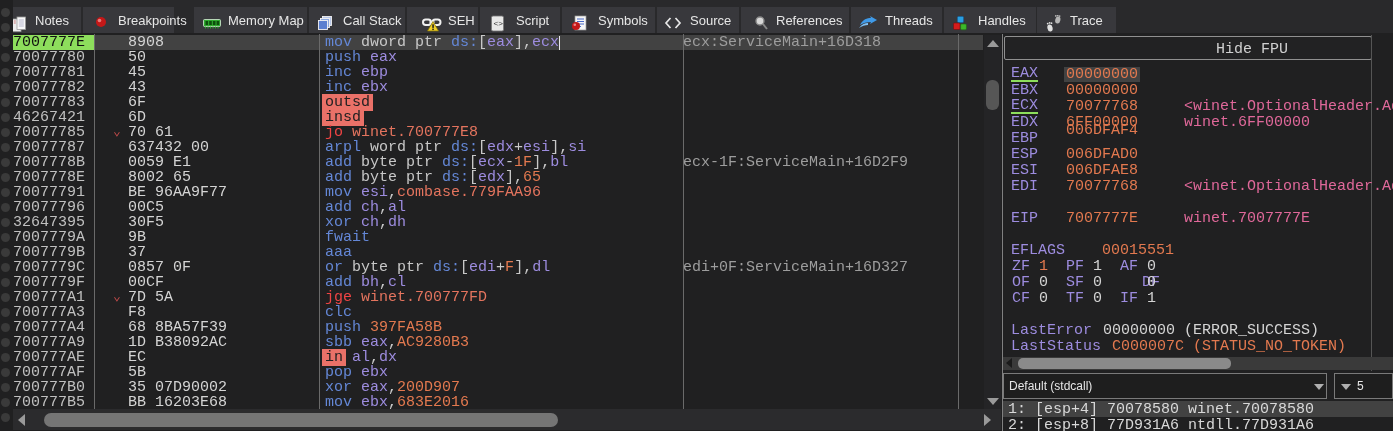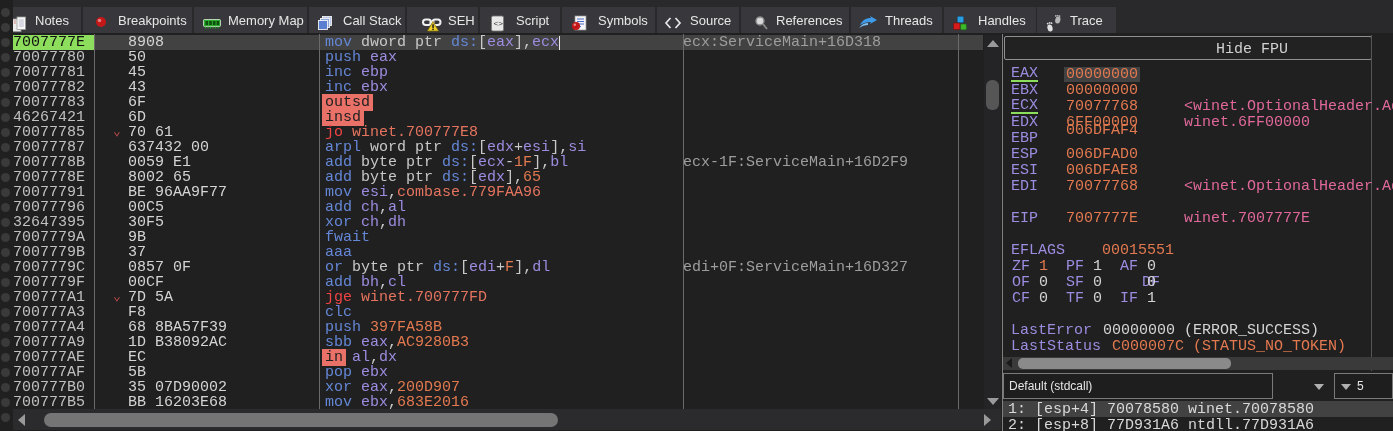--- a/index.html
+++ b/index.html
@@ -58,21 +58,21 @@
     <span style="left:27px">Notes</span>
     <span style="position:absolute;left:3px;top:4px">
       <svg width="18" height="18" viewBox="0 0 18 18">
         <rect x="1.5" y="4" width="8.5" height="12.5" fill="#ececec" stroke="#9a9a9a" stroke-width="0.8"></rect>
         <rect x="6" y="2" width="8.5" height="12.5" fill="#f8f8f8" stroke="#9a9a9a" stroke-width="0.8"></rect>
         <path d="M7.8 5h5M7.8 7h5M7.8 9h5M7.8 11h5" stroke="#b0b0c8" stroke-width="0.9"></path>
         <path d="M2.8 6h2M2.8 8h2" stroke="#c06060" stroke-width="0.8"></path>
       </svg>
     </span>
   </div>
-<div class="tab" style="left:83px;width:109px">
+<div class="tab" style="left:83px;width:91px">
     <svg style="left:11px" width="0" height="0"></svg>
     <span style="left:35px">Breakpoints</span>
     <span style="position:absolute;left:11px;top:4px">
       <svg width="14" height="14" viewBox="0 0 14 14">
         <circle cx="7" cy="7" r="5" fill="#c41818"></circle>
         <circle cx="5.5" cy="5.5" r="1.8" fill="#e87a7a"></circle>
       </svg>
     </span>
   </div>
 <div class="tab" style="left:194px;width:113px">
@@ -364,21 +364,21 @@
 <div class="rn" style="top:291px;left:1120px">IF</div>
 <div class="fw" style="position:absolute;top:291px;left:1147px">1</div>
 <div class="rn" style="top:323px">LastError</div>
 <div class="fw" style="position:absolute;top:323px;left:1103px">00000000 (ERROR_SUCCESS)</div>
 <div class="rn" style="top:339px">LastStatus</div>
 <div class="rv" style="top:339px;left:1112px">C000007C (STATUS_NO_TOKEN)</div>
 <div style="position:absolute;left:1371px;top:35px;width:1px;height:336px;background:#555"></div>
 <div id="rhsb"></div>
 <div id="rthumb"></div>
 <div class="arr" style="left:1006px;top:358px;border-top:5px solid transparent;border-bottom:5px solid transparent;border-right:6px solid #1a1a1a"></div>
-<div class="combo" style="left:1003px;width:270px">
+<div class="combo" style="left:1003px;width:324px">
     <span style="position:absolute;left:5px;top:5px">Default (stdcall)</span>
 <span class="arr" style="left:310px;top:10px;border-left:5px solid transparent;border-right:5px solid transparent;border-top:6px solid #b0b0b0"></span>
   </div>
 <div class="combo" style="left:1334px;width:59px">
     <span class="arr" style="left:6px;top:10px;border-left:5px solid transparent;border-right:5px solid transparent;border-top:6px solid #b0b0b0"></span>
 <span style="position:absolute;left:22px;top:5px">5</span>
   </div>
 <div class="srow" style="top:401px"></div>
 <div class="stk" style="top:402px">1: [esp+4] 70078580 winet.70078580</div>
 <div class="stk" style="top:418px">2: [esp+8] 77D931A6 ntdll.77D931A6</div>

